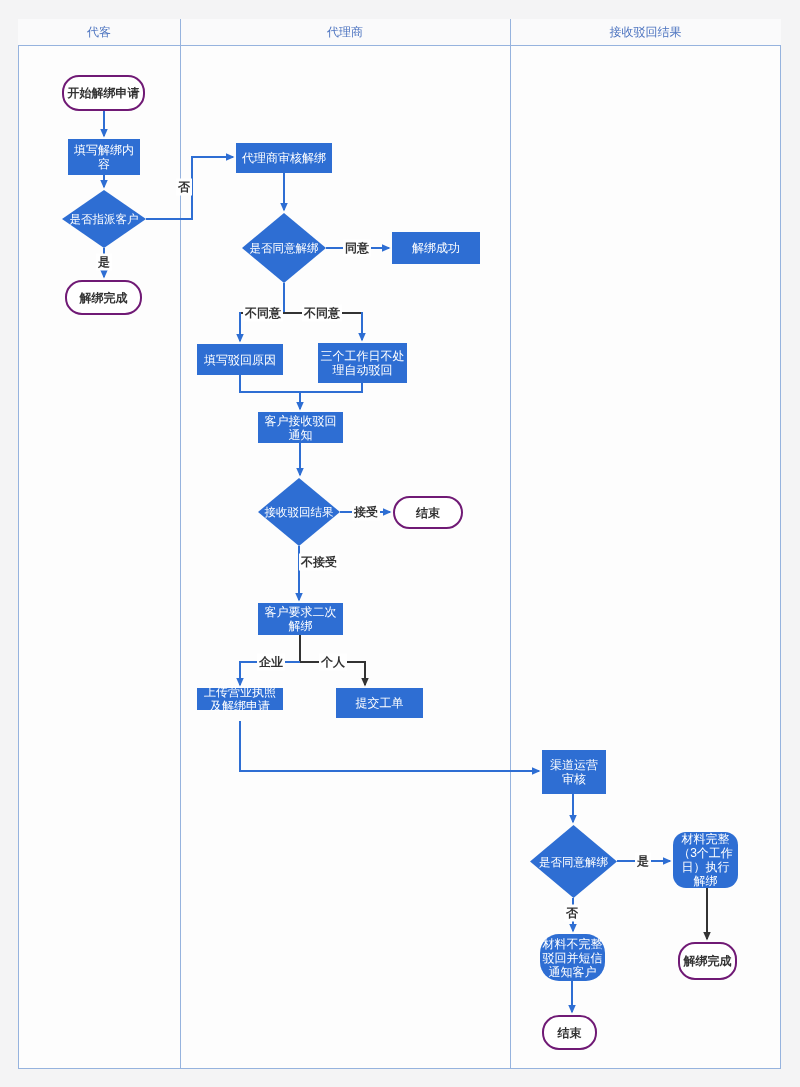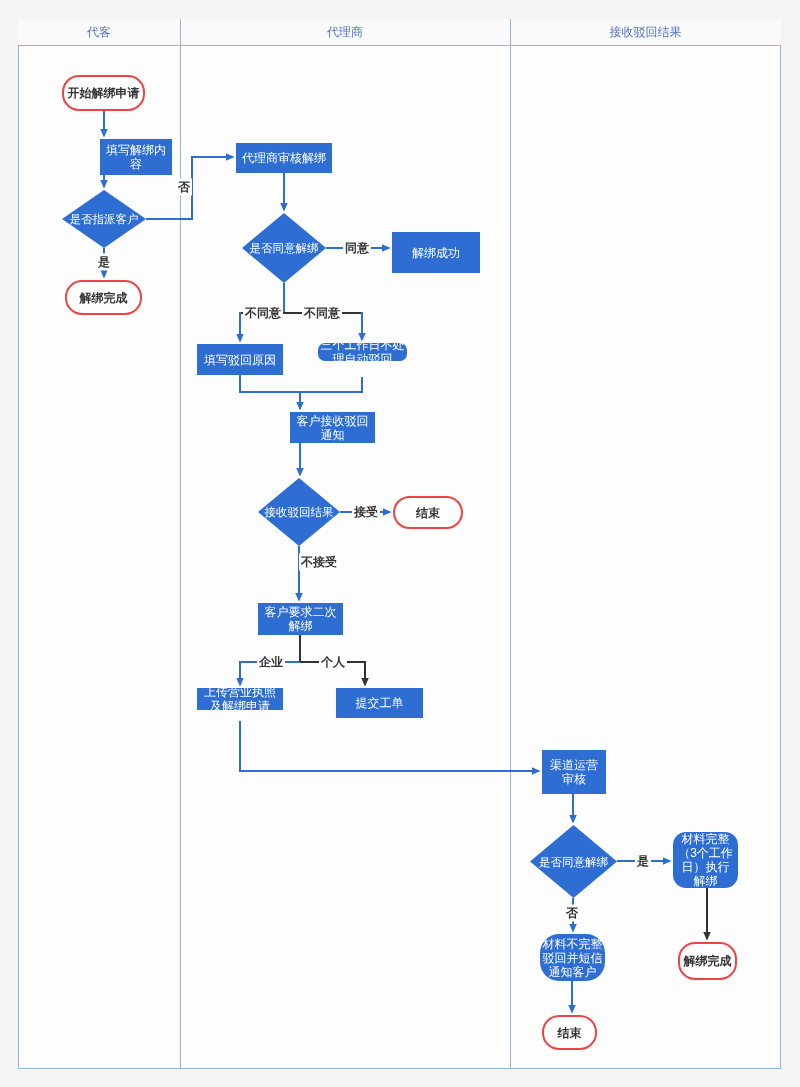--- a/index.html
+++ b/index.html
@@ -57,21 +57,21 @@
   }
   .node.decision{
     background:var(--node-fill,#2e6ed3);
     color:#fff;
     clip-path:polygon(50% 0,100% 50%,50% 100%,0 50%);
     font-size:11.5px;
   }
   .node.terminal{
     background:#ffffff;
     color:#333;
-    border:2px solid #ef4444;
+    border:2px solid #701a75;
     border-radius:17px;
     font-weight:bold;
   }
   .edge-label{
     position:absolute;
     transform:translate(-50%,-50%);
     background:#ffffff;
     color:#333;
     font-size:12px;
     font-weight:bold;
@@ -122,31 +122,31 @@
       <path d="M240,721 L240,771 L539,771" fill="none" stroke="#2e6ed3" stroke-width="2" marker-end="url(#arrow-blue)"></path>
       <path d="M573,794 L573,822" fill="none" stroke="#2e6ed3" stroke-width="2" marker-end="url(#arrow-blue)"></path>
       <path d="M617,861 L670,861" fill="none" stroke="#2e6ed3" stroke-width="2" marker-end="url(#arrow-blue)"></path>
       <path d="M573,898 L573,931" fill="none" stroke="#2e6ed3" stroke-width="2" marker-end="url(#arrow-blue)"></path>
       <path d="M572,981 L572,1012" fill="none" stroke="#2e6ed3" stroke-width="2" marker-end="url(#arrow-blue)"></path>
       <path d="M707,888 L707,939" fill="none" stroke="#333333" stroke-width="2" marker-end="url(#arrow-black)"></path>
     </svg>
 
   <div id="node-layer">
       <div class="node terminal" style="left: 62px; top: 75px; width: 83px; height: 36px;">开始解绑申请</div>
-      <div class="node process" style="left: 68px; top: 139px; width: 72px; height: 36px; margin-left: 32px;">填写解绑内
+      <div class="node process" style="left: 68px; top: 139px; width: 72px; height: 36px;">填写解绑内
 容</div>
       <div class="node decision" style="left: 62px; top: 190px; width: 84px; height: 58px;">是否指派客户</div>
       <div class="node terminal" style="left: 65px; top: 280px; width: 77px; height: 35px;">解绑完成</div>
       <div class="node process" style="left: 236px; top: 143px; width: 96px; height: 30px;">代理商审核解绑</div>
       <div class="node decision" style="left: 242px; top: 213px; width: 84px; height: 70px;">是否同意解绑</div>
-      <div class="node process" style="left: 392px; top: 232px; width: 88px; height: 41px;">解绑成功</div>
+      <div class="node process" style="left: 392px; top: 232px; width: 88px; height: 32px;">解绑成功</div>
       <div class="node process" style="left: 197px; top: 344px; width: 86px; height: 31px;">填写驳回原因</div>
-      <div class="node process" style="left: 318px; top: 343px; width: 89px; height: 18px; border-radius: 7px;">三个工作日不处
+      <div class="node process" style="left: 318px; top: 343px; width: 89px; height: 40px;">三个工作日不处
 理自动驳回</div>
-      <div class="node process" style="left: 258px; top: 412px; width: 85px; height: 31px; margin-left: 32px;">客户接收驳回
+      <div class="node process" style="left: 258px; top: 412px; width: 85px; height: 31px;">客户接收驳回
 通知</div>
       <div class="node decision" style="left: 258px; top: 478px; width: 82px; height: 68px;">接收驳回结果</div>
       <div class="node terminal" style="left: 393px; top: 496px; width: 70px; height: 33px;">结束</div>
       <div class="node process" style="left: 258px; top: 603px; width: 85px; height: 32px;">客户要求二次
 解绑</div>
       <div class="node process" style="left: 197px; top: 688px; width: 86px; height: 22px;">上传营业执照
 及解绑申请</div>
       <div class="node process" style="left: 322px; top: 688px; width: 87px; height: 30px; margin-left: 14px;">提交工单</div>
       <div class="node process" style="left: 542px; top: 750px; width: 64px; height: 44px;">渠道运营
 审核</div>

